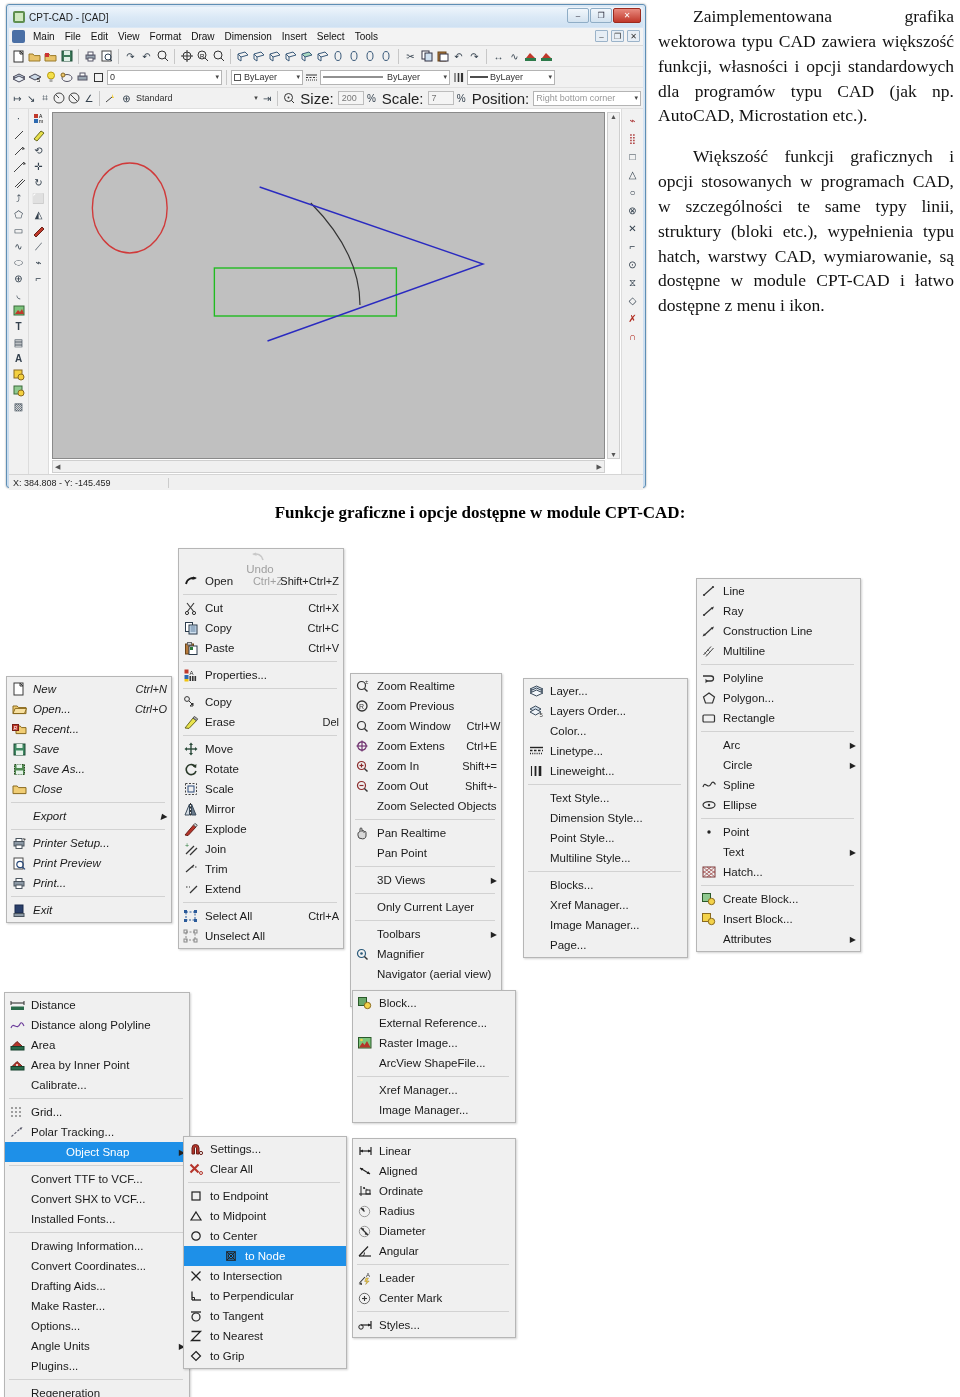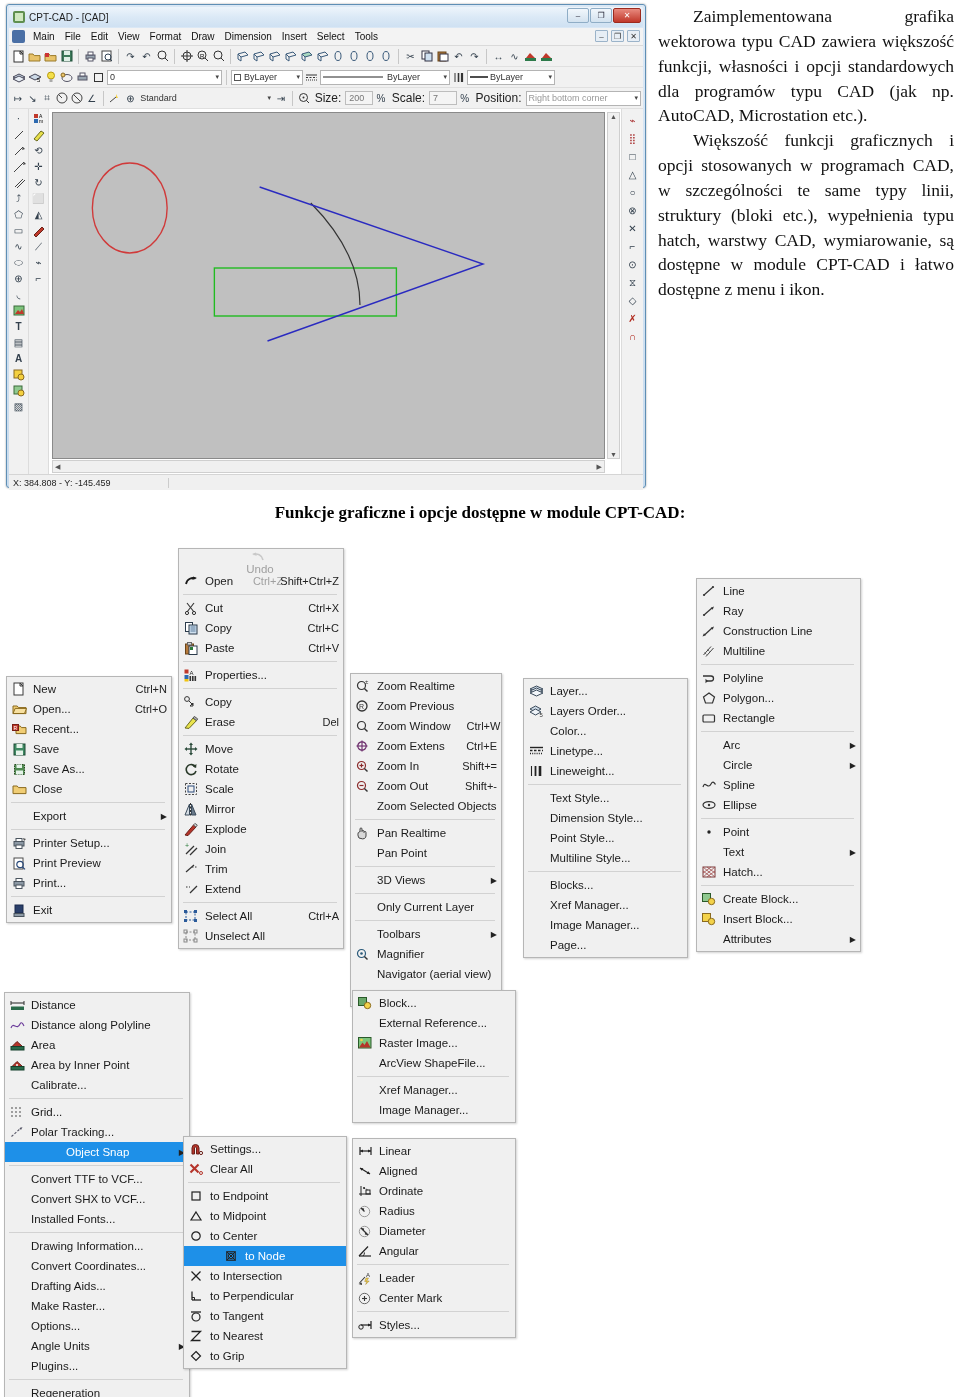--- a/index.html
+++ b/index.html
@@ -78,21 +78,21 @@
     font-size:10px; color:#33404d;
     border:1px solid transparent;
   }
   .tb-ico svg{ display:block; }
   .combo {
     height:15px; border:1px solid #b4b4b4; background:#fff;
     font-size:9px; color:#333; display:flex; align-items:center;
     padding:0 2px; position:relative;
   }
   .combo .arrow{ margin-left:auto; font-size:7px; color:#444; padding-left:4px;}
-  .fieldlbl { font-size:12px; color:#222; padding:0 3px;}
+  .fieldlbl { font-size:15px; color:#222; padding:0 3px;}
   .numfield {
     height:14px; border:1px solid #bdbdbd; background:#f4f4f4; color:#777;
     font-size:9px; display:flex; align-items:center; padding:0 3px;
   }
   .linepreview{ display:flex; align-items:center; font-size:9px; color:#333; }
 
   .cad-body {
     display:flex; height: 365px; background:#f0f0f0;
   }
   .vtool {
@@ -131,21 +131,21 @@
 
   
   .article {
     position:absolute; left: 658px; top: 4px; width: 296px;
     font-family: "Liberation Serif", serif;
     font-size: 17.5px; line-height: 1.42;
     text-align: justify;
     color:#111;
   }
   .article p { margin: 0; text-indent: 2.0em; }
-  .article p + p { margin-top: 0px; }
+  .article p + p { margin-top: 16px; }
 
   
   .caption {
     position:absolute; left: 0; top: 503px; width: 960px;
     text-align:center;
     font-family:"Liberation Serif", serif;
     font-weight:bold; font-size:17px; color:#000;
   }
 
   
@@ -629,21 +629,21 @@
   </div>
 </div>
 
 <div class="article">
   <p>Zaimplementowana grafika wektorowa typu CAD zawiera większość funkcji, własności i opcji standardowych dla programów typu CAD (jak np. AutoCAD, Microstation etc.).</p>
   <p>Większość funkcji graficznych i opcji stosowanych w programach CAD, w szczególności  te same typy linii, struktury (bloki etc.), wypełnienia typu hatch, warstwy CAD, wymiarowanie, są dostępne w module CPT-CAD i łatwo dostępne z menu i ikon.</p>
 </div>
 
 <div class="caption">Funkcje graficzne i opcje dostępne w module CPT-CAD:</div>
 
-<div class="menu" id="menu-file" style="left:6px;   top:676px;  width:166px;">
+<div class="menu" id="menu-file" style="left:6px;   top:676px;  width:166px;font-style:italic;">
     <div class="menu-row">
       <span class="m-ico">
         <svg width="13" height="14">
           <rect x="1" y="1" width="9" height="12" fill="#fff" stroke="#3a3a3a"></rect>
           <path d="M7 1 L10 4 L7 4 Z" fill="#d8d8d8" stroke="#3a3a3a"></path>
         </svg>
       </span>
       <span class="m-label">New</span>
       <span class="m-accel">Ctrl+N</span>
     </div>

